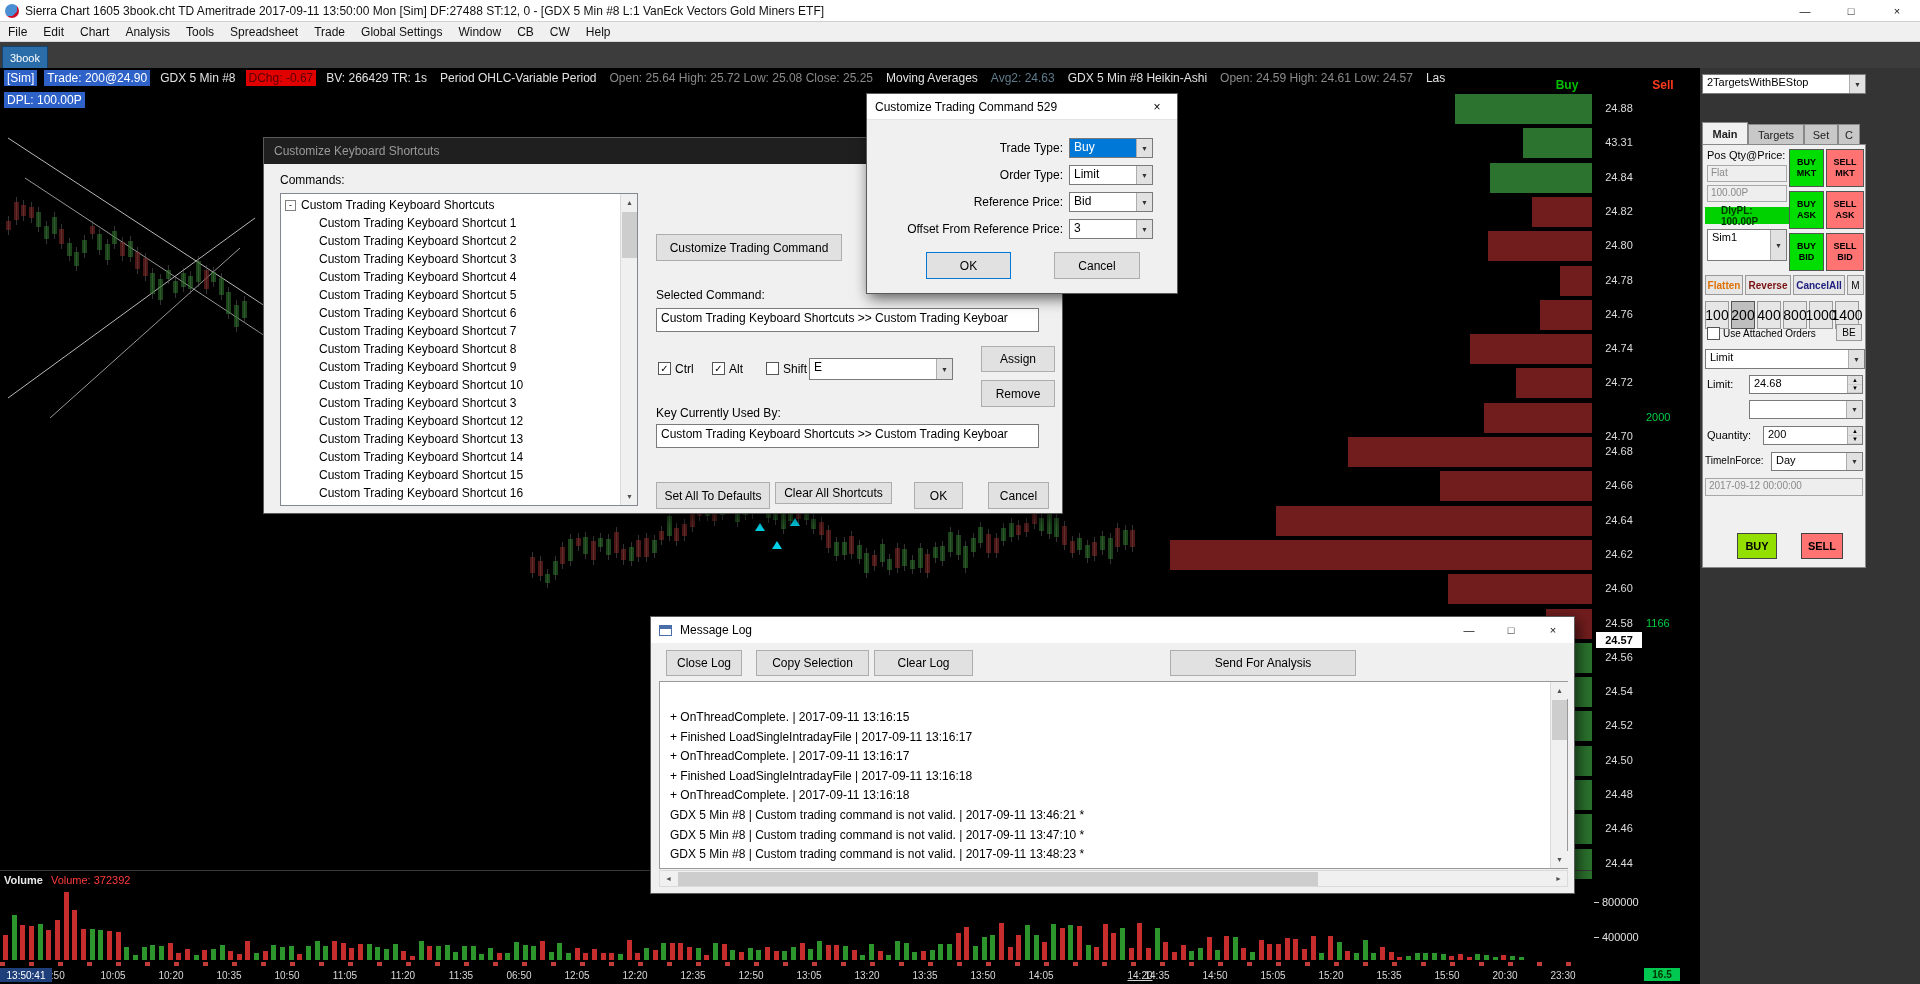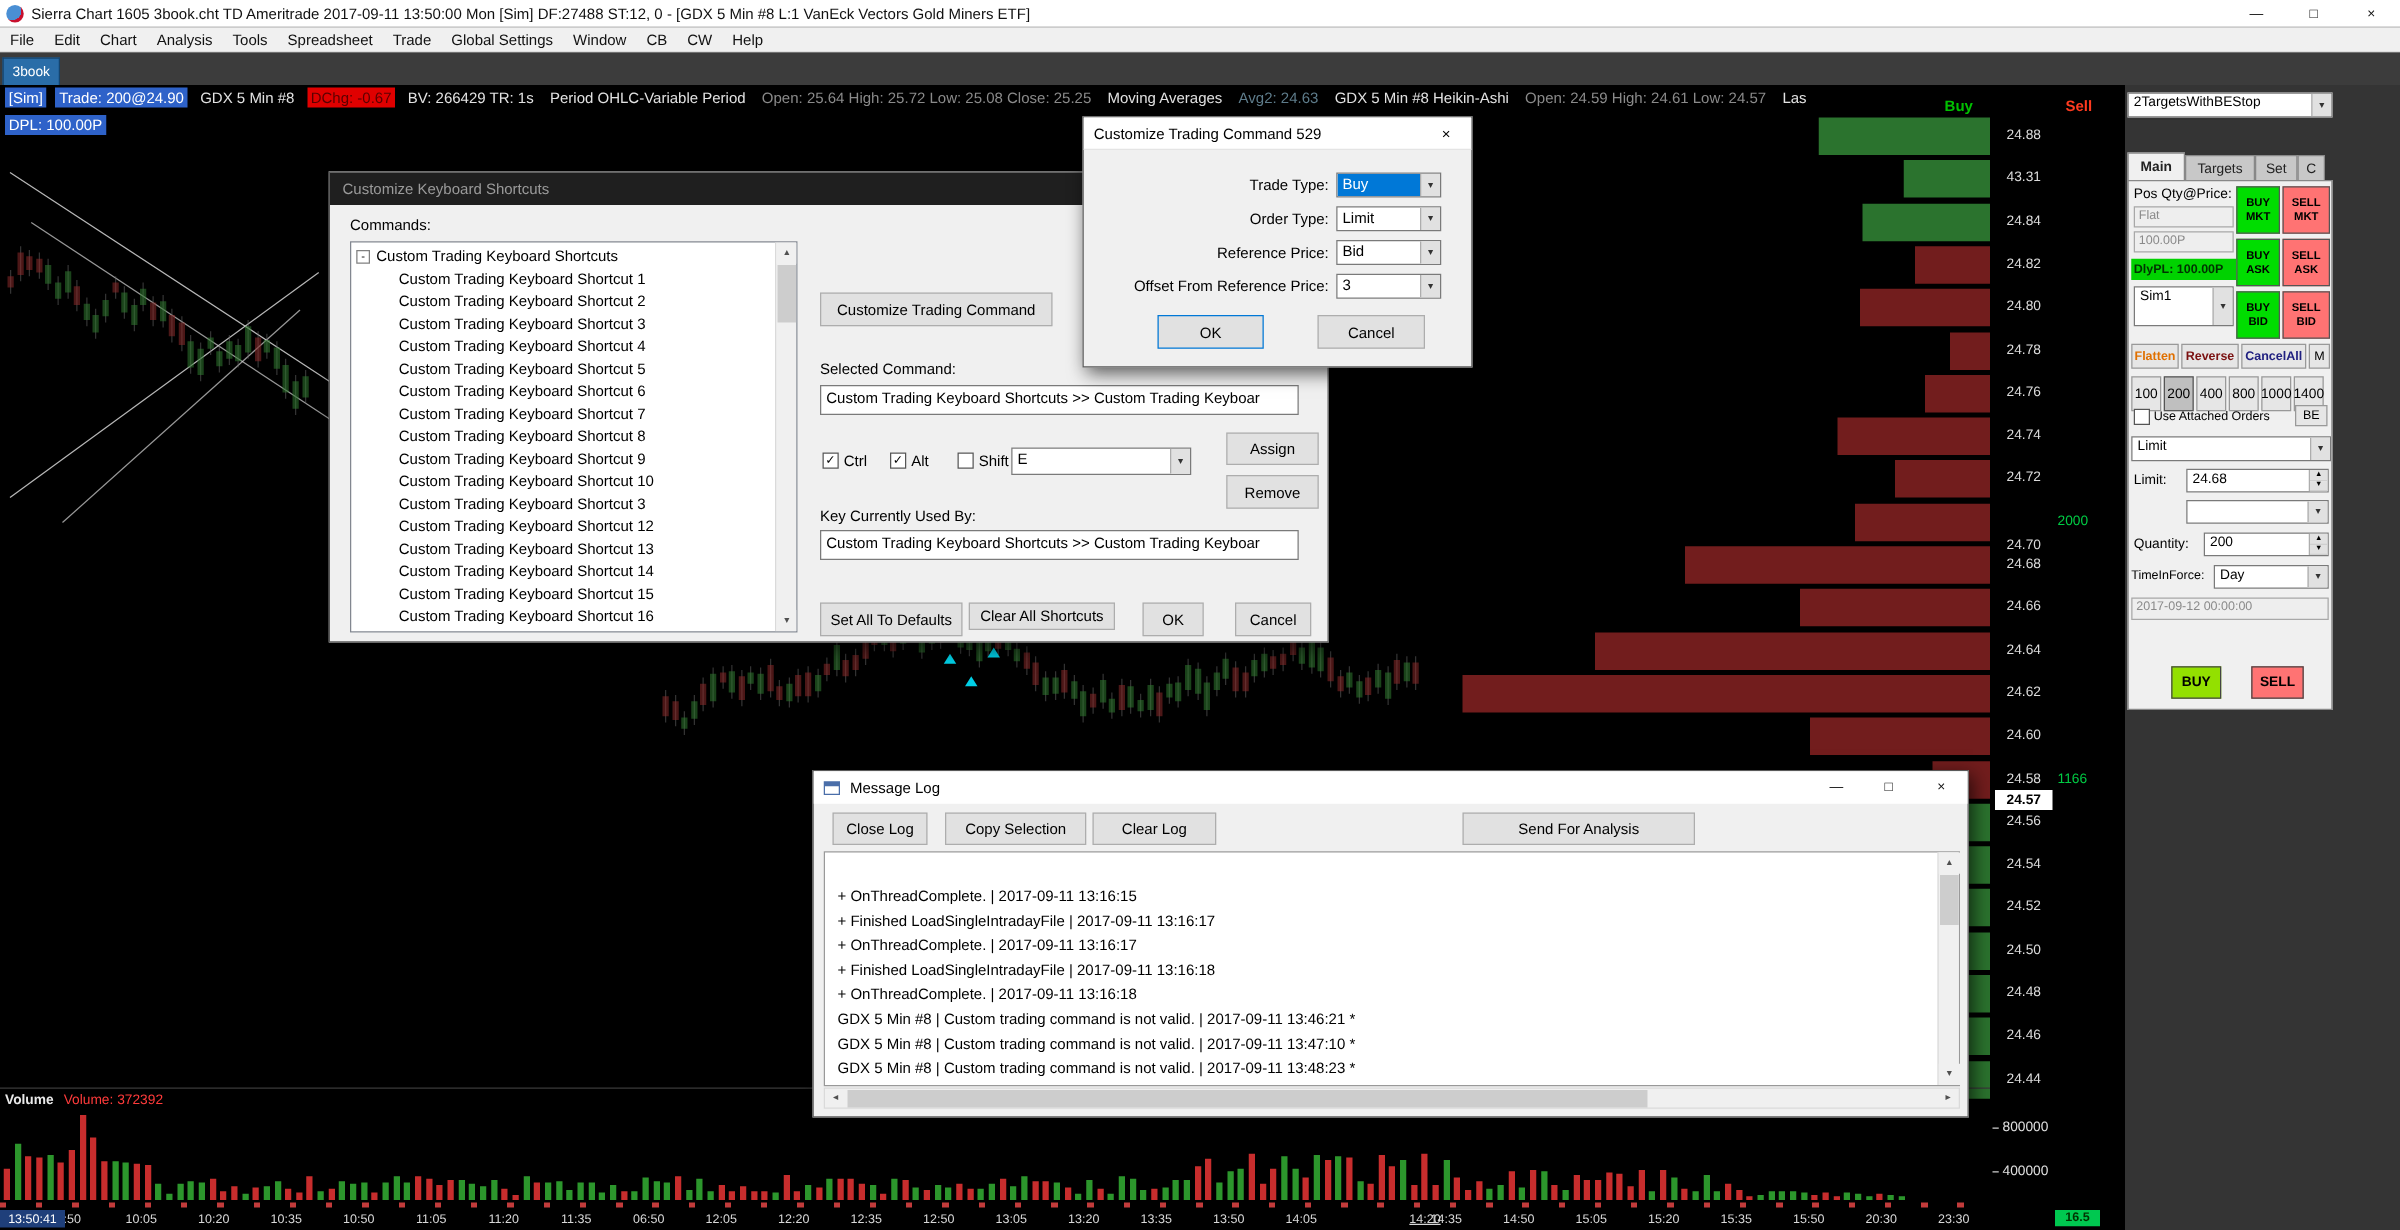--- a/index.html
+++ b/index.html
@@ -57,26 +57,26 @@
   .combo{display:flex;background:#fff;border:1px solid #7a7a7a;overflow:hidden}
   .combo-val{flex:1;padding:1px 4px;font-size:11px;color:#000;white-space:nowrap;overflow:hidden}
   .combo-arrow{width:16px;background:#e1e1e1;border-left:1px solid #adadad;font-size:7px;color:#333;display:flex;align-items:center;justify-content:center}
   .combo.focused .combo-val{background:#0078d7;color:#fff}
   .tp-preset{position:absolute;left:2px;top:6px;width:164px;height:20px}
   .tp-tab{position:absolute;top:56px;height:20px;background:#c8c8c8;border:1px solid #888;border-bottom:none;font-size:11px;display:flex;align-items:center;justify-content:center;color:#222}
   .tp-tab.active{background:#f0f0f0;height:22px;top:54px;font-weight:bold;z-index:2}
   .tp-body{position:absolute;left:2px;top:76px;width:164px;height:424px;background:#f0f0f0;border:1px solid #888}
   .tp-label{position:absolute;font-size:11px;color:#000;white-space:nowrap}
   .tp-input{position:absolute;background:#eee;border:1px solid #a8a8a8;font-size:10px;color:#8a8a8a;padding:1px 3px;overflow:hidden;white-space:nowrap}
-  .dlypl{position:absolute;left:2px;top:62px;width:84px;height:17px;background:#00d200;color:#003300;font-size:10px;display:flex;align-items:center;padding-left:2px;font-weight:bold}
+  .dlypl{position:absolute;left:2px;top:62px;width:84px;height:17px;background:#00d200;color:#003300;font-size:10px;display:flex;align-items:center;padding-left:16px;font-weight:bold}
   .obtn{position:absolute;width:35px;height:38px;display:flex;flex-direction:column;align-items:center;justify-content:center;font-size:9px;font-weight:bold;border:1px solid #555;color:#000;line-height:11px}
   .obtn.buy{background:#00dd00}
   .obtn.sell{background:#ff7373}
   .sbtn{position:absolute;height:20px;background:#e6e6e6;border:1px solid #999;font-size:10px;display:flex;align-items:center;justify-content:center}
-  .qbtn{position:absolute;top:0;width:24px;height:28px;background:#e6e6e6;border:1px solid #999;font-size:11px;display:flex;align-items:center;justify-content:center}
+  .qbtn{position:absolute;top:0;width:24px;height:28px;background:#e6e6e6;border:1px solid #999;font-size:14px;display:flex;align-items:center;justify-content:center}
   .qbtn.active{background:#bfbfbf;border:1px solid #555}
   .cbx{position:absolute;width:13px;height:13px;background:#fff;border:1px solid #555;font-size:10px;line-height:11px;text-align:center;color:#000}
   .spin{display:flex;background:#fff;border:1px solid #7a7a7a}
   .spin .val{flex:1;font-size:11px;padding:1px 4px}
   .spin .arrows{width:15px;display:flex;flex-direction:column;border-left:1px solid #adadad}
   .spin .arrows div{flex:1;background:#e1e1e1;font-size:6px;display:flex;align-items:center;justify-content:center;border-bottom:1px solid #cfcfcf}
   .big-buy{position:absolute;left:34px;top:388px;width:40px;height:26px;background:#93e000;border:1px solid #444;font-size:11px;font-weight:bold;display:flex;align-items:center;justify-content:center}
   .big-sell{position:absolute;left:98px;top:388px;width:42px;height:26px;background:#ff7373;border:1px solid #444;font-size:11px;font-weight:bold;display:flex;align-items:center;justify-content:center}
   
   .dialog{position:absolute;background:#f0f0f0;border:1px solid #5a5a5a;box-shadow:3px 4px 14px rgba(0,0,0,.65)}

